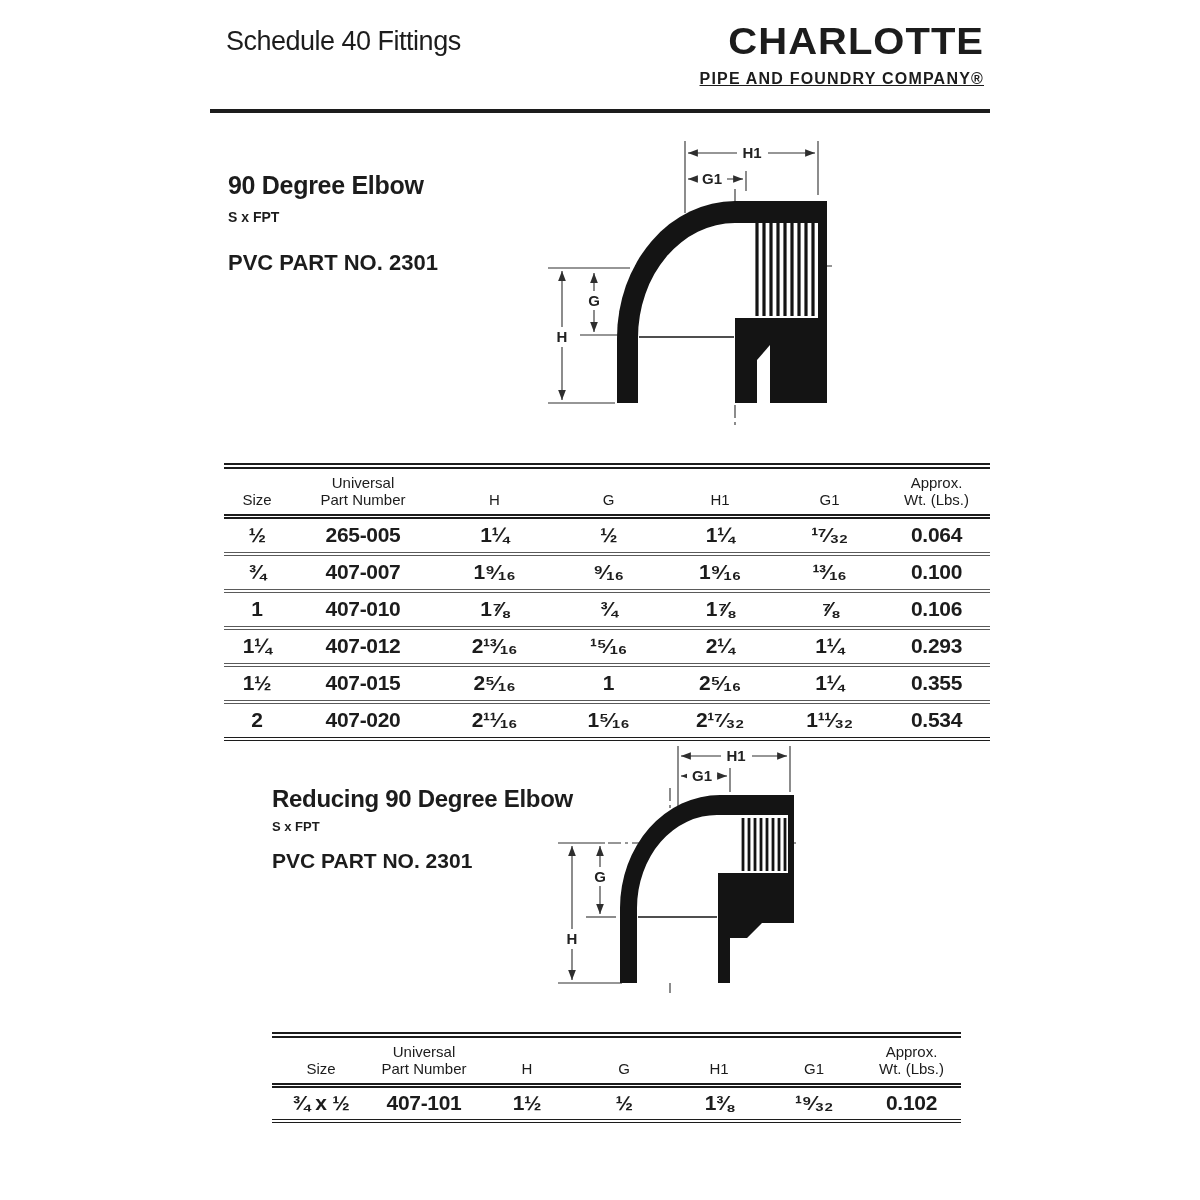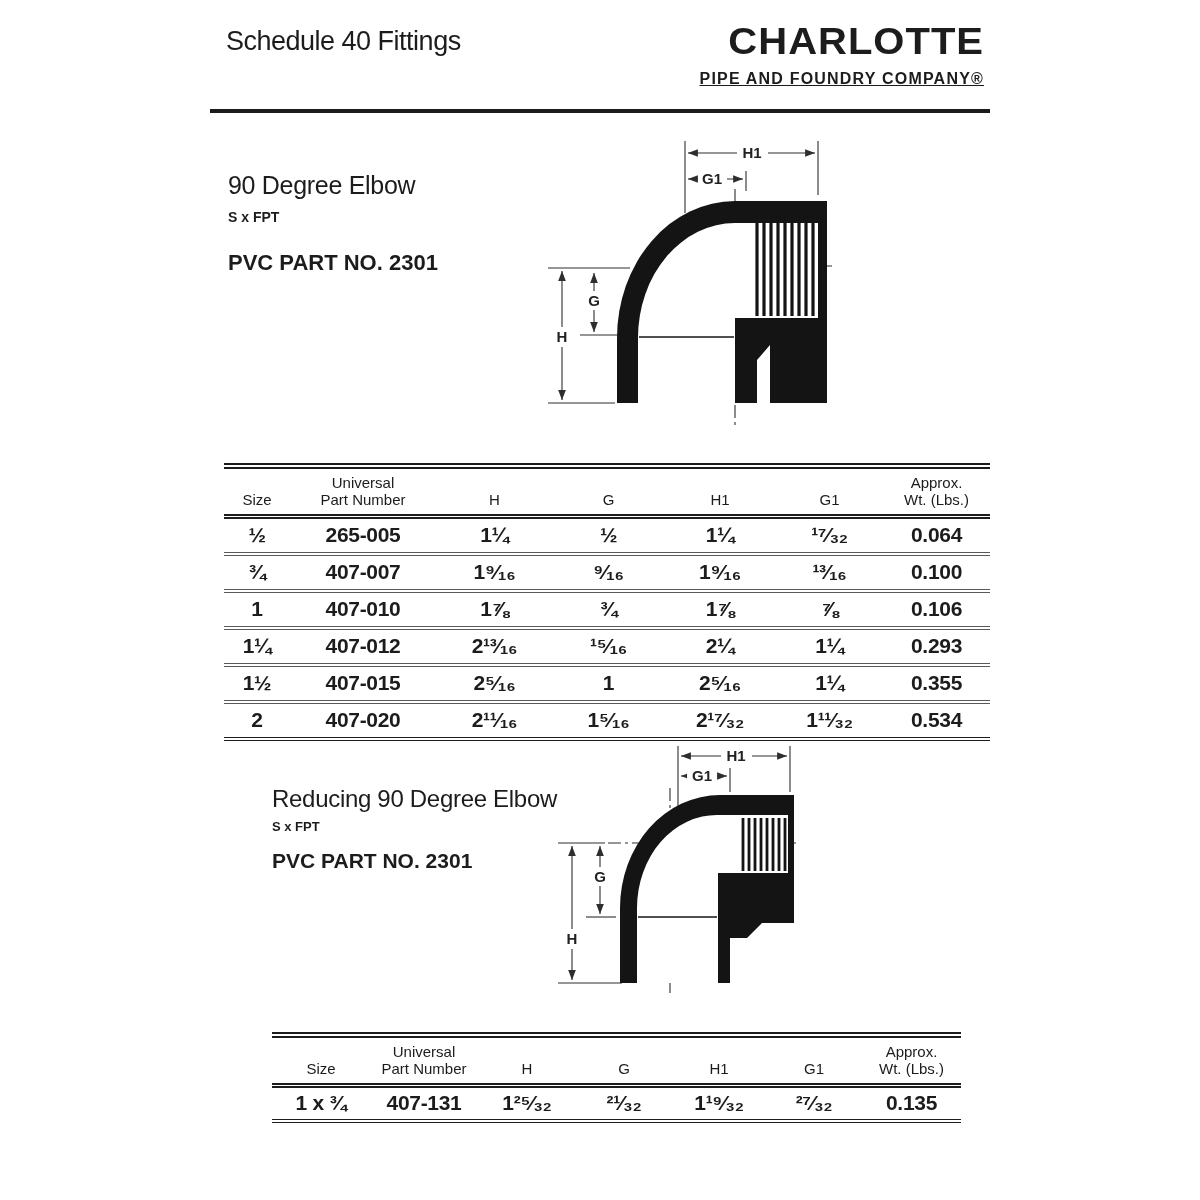--- a/index.html
+++ b/index.html
@@ -9,21 +9,21 @@
     overflow:hidden;
   }
   .abs{position:absolute;}
   
   .doc-title{left:226px;top:26px;font-size:27px;font-weight:400;letter-spacing:-0.5px;}
   .logo-block{top:22px;right:216px;text-align:right;}
   .logo-main{font-size:40px;font-weight:700;letter-spacing:1px;line-height:1;transform:scaleY(0.93);transform-origin:top right;}
   .logo-sub{font-size:16px;font-weight:700;letter-spacing:1.2px;margin-top:8px;text-decoration:underline;}
   .top-rule{left:210px;top:109px;width:780px;height:4px;background:#1c1c1c;}
   
-  .sec-title{font-weight:400;letter-spacing:-0.3px;}
+  .sec-title{font-weight:700;letter-spacing:-0.3px;}
   .s1-title{left:228px;top:171px;font-size:25px;}
   .s1-spec{left:228px;top:209px;font-size:14px;font-weight:700;}
   .s1-part{left:228px;top:250px;font-size:22px;font-weight:700;}
   .s2-title{left:272px;top:785px;font-size:24px;}
   .s2-spec{left:272px;top:819px;font-size:13px;font-weight:700;}
   .s2-part{left:272px;top:849px;font-size:21px;font-weight:700;}
   
   table.spec-table{border-collapse:collapse;table-layout:fixed;
     border-top:6px double #1c1c1c;border-bottom:4px double #1c1c1c;}
   table.spec-table thead tr{border-bottom:5px double #1c1c1c;}
@@ -298,22 +298,22 @@
           <div>G1</div>
         </th>
       <th>
           <div>Approx.</div>
           <div>Wt. (Lbs.)</div>
         </th>
     </tr>
   </thead>
   <tbody>
       <tr>
-        <td>1 x ¾</td>
-        <td>407-131</td>
-        <td>1²⁵⁄₃₂</td>
-        <td>²¹⁄₃₂</td>
-        <td>1¹⁹⁄₃₂</td>
-        <td>²⁷⁄₃₂</td>
-        <td>0.135</td>
+        <td>¾ x ½</td>
+        <td>407-101</td>
+        <td>1½</td>
+        <td>½</td>
+        <td>1⅜</td>
+        <td>¹⁹⁄₃₂</td>
+        <td>0.102</td>
       </tr>
     </tbody>
 </table>
 
 </body></html>

